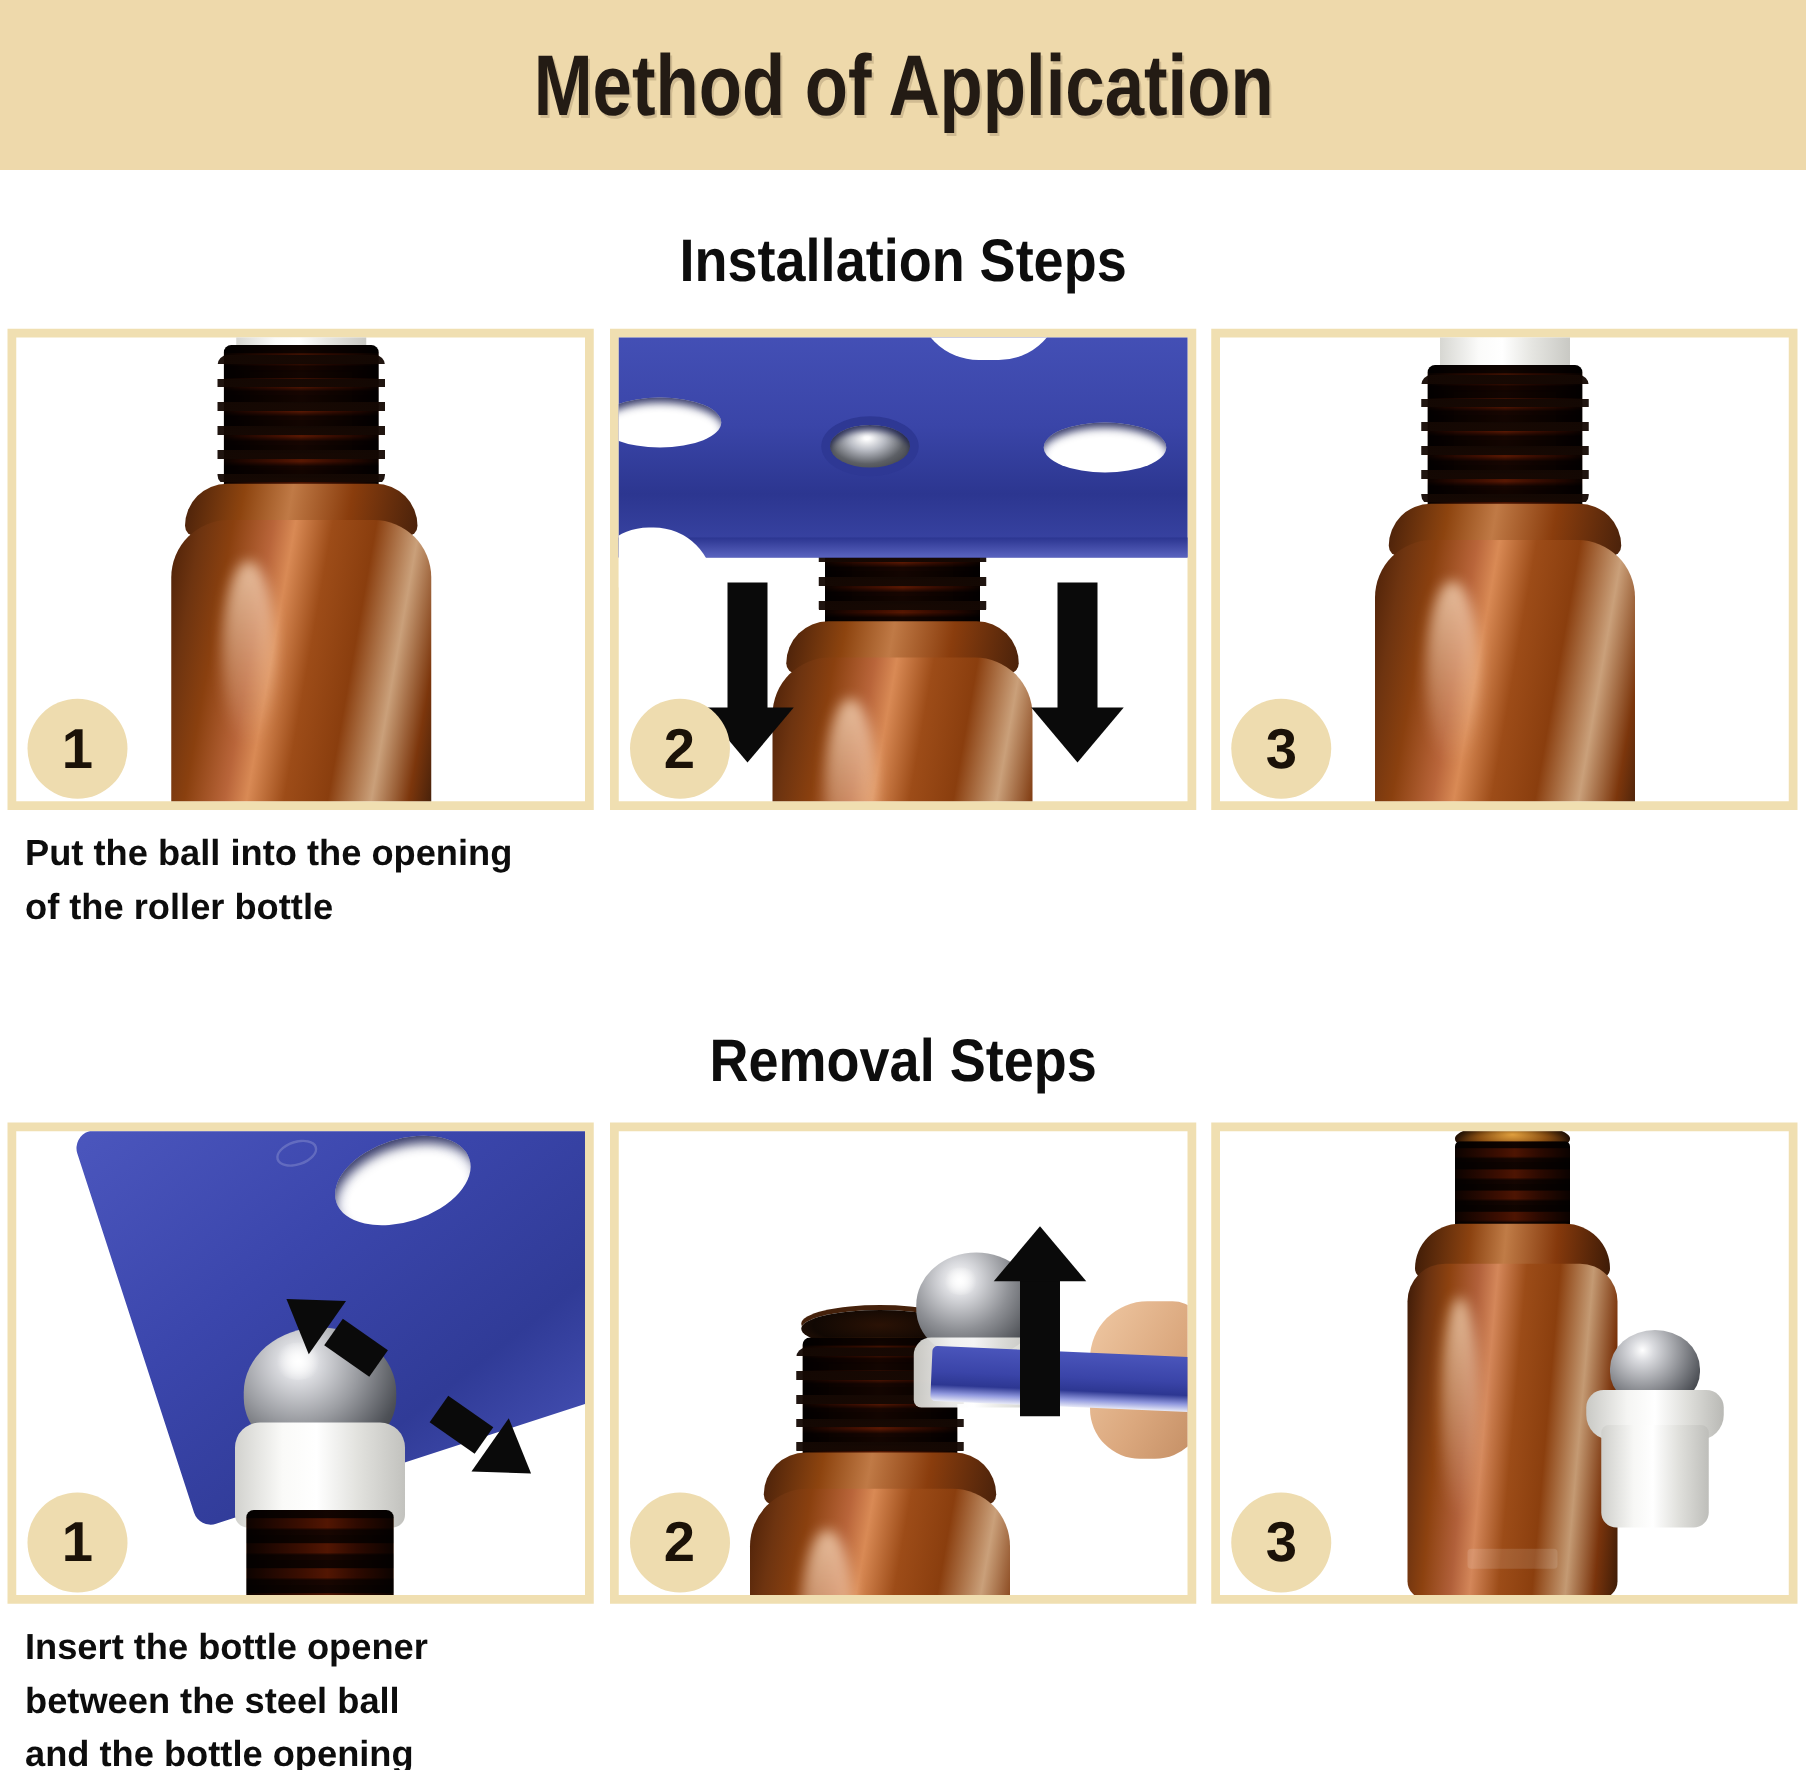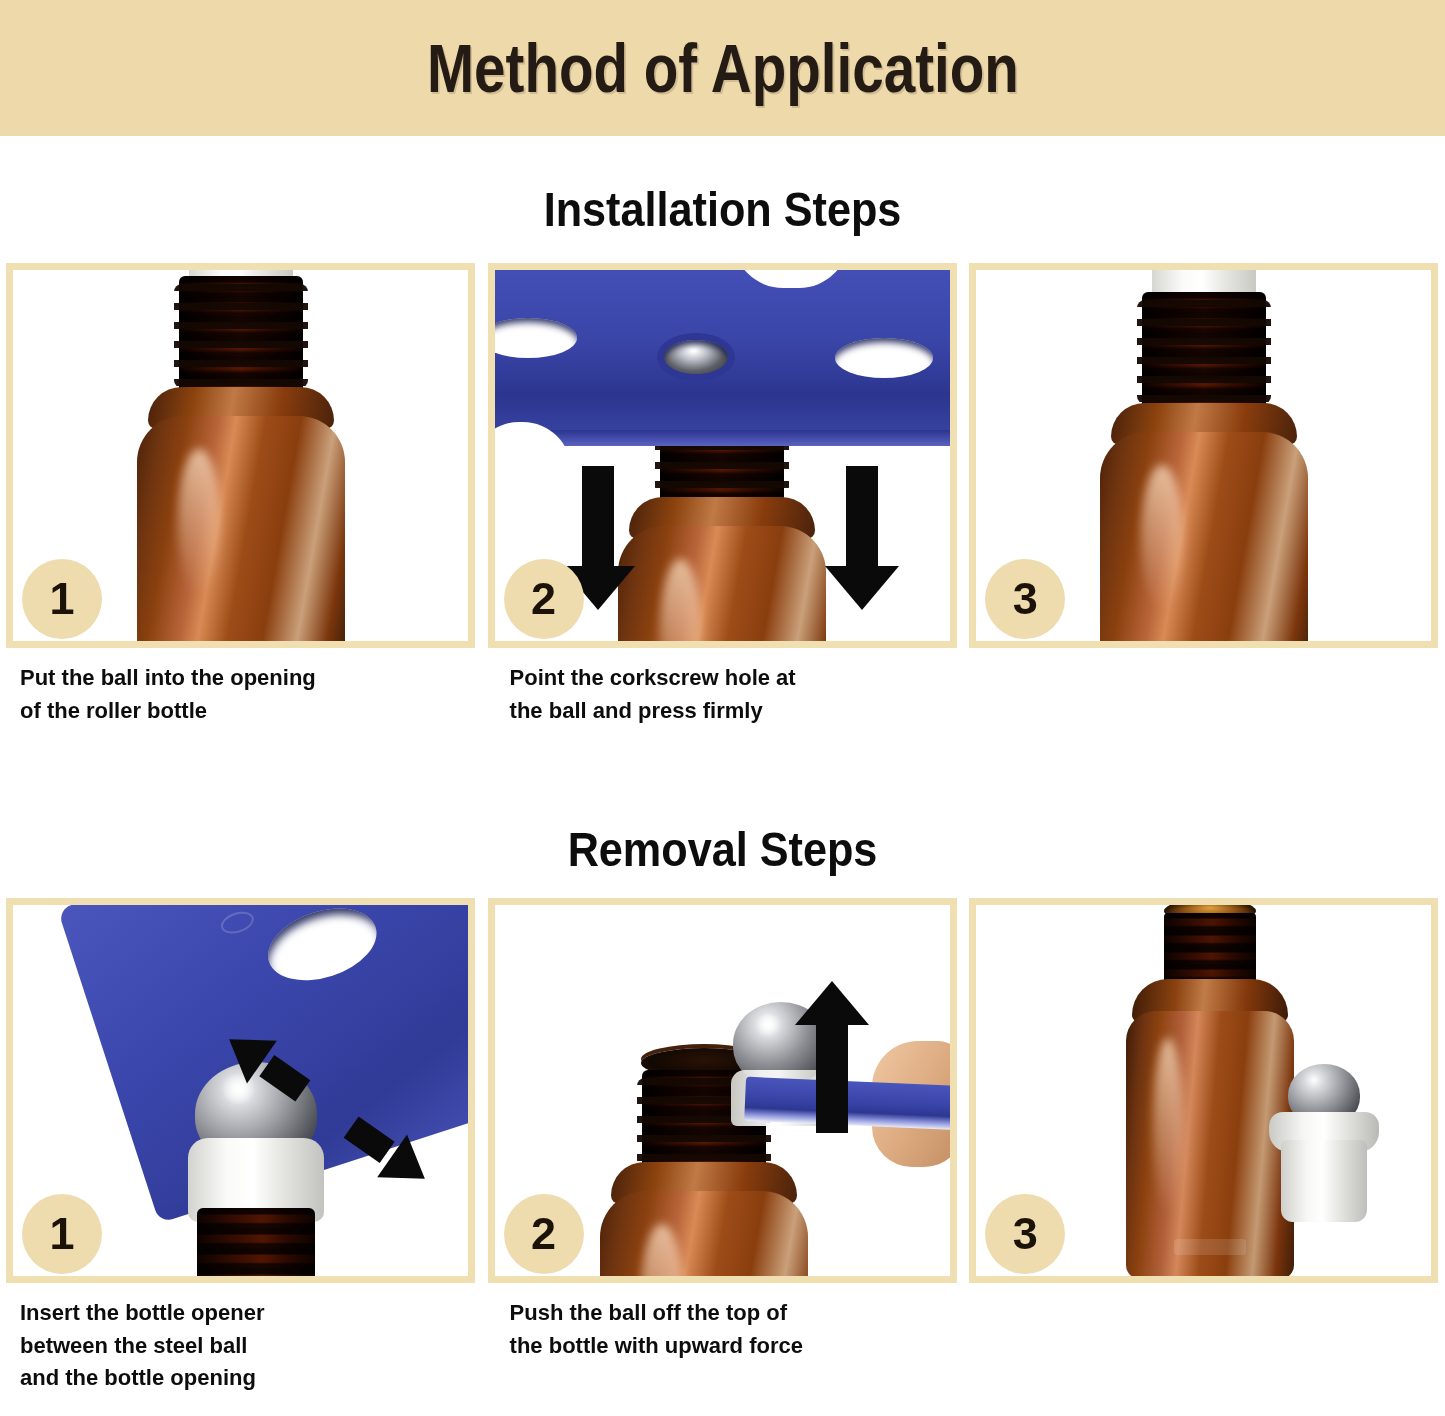--- a/index.html
+++ b/index.html
@@ -58,21 +58,21 @@
     position: absolute; left: 9px; bottom: 2px;
     width: 80px; height: 80px; border-radius: 50%;
     background: #eedcaf;
     display: flex; align-items: center; justify-content: center;
     font-size: 45px; font-weight: 700; color: #1b1208;
     z-index: 30;
   }
 
   .caption {
     margin-top: 14px; padding-left: 14px; padding-right: 8px;
-    font-size: 22px; font-weight: 700; color: #0d0d0d;
+    font-size: 29px; font-weight: 700; color: #0d0d0d;
     line-height: 1.48;
     white-space: pre-line;
   }
   .caption.center-ish { padding-left: 34px; }
   .caption.mid { padding-left: 22px; }
 
   
 
   
   .bottle-closeup {
@@ -392,22 +392,20 @@
             <div class="head" style="top:100px;"></div>
           </div>
           <div class="arrow-down" style="left:330px; top:196px; width:74px; height:144px;">
             <div class="shaft" style="top:0; height:104px;"></div>
             <div class="head" style="top:100px;"></div>
           </div>
 
         </div>
         <div class="badge">2</div>
       </div>
-      <div class="caption mid">Point the corkscrew hole at
-the ball and press firmly</div>
     </div>
 
     <div class="step">
       <div class="photo">
         <div class="photo-inner">
           <div class="bottle-closeup" style="bottom:-26px;">
 
             <div class="b-housing"></div>
             <div class="b-neck"></div>
             <div class="b-shoulder"></div>
@@ -476,22 +474,20 @@
           <div class="r2-hand"></div>
 
           <div class="arrow-up" style="left:300px; top:76px; width:74px; height:152px;">
             <div class="shaft" style="top:42px; height:110px;"></div>
             <div class="head" style="top:0;"></div>
           </div>
 
         </div>
         <div class="badge">2</div>
       </div>
-      <div class="caption mid">Push the ball off the top of
-the bottle with upward force</div>
     </div>
 
     <div class="step">
       <div class="photo">
         <div class="photo-inner">
 
           <div class="full-bottle">
             <div class="fb-mouth"></div>
             <div class="fb-neck"></div>
             <div class="fb-shoulder"></div>

